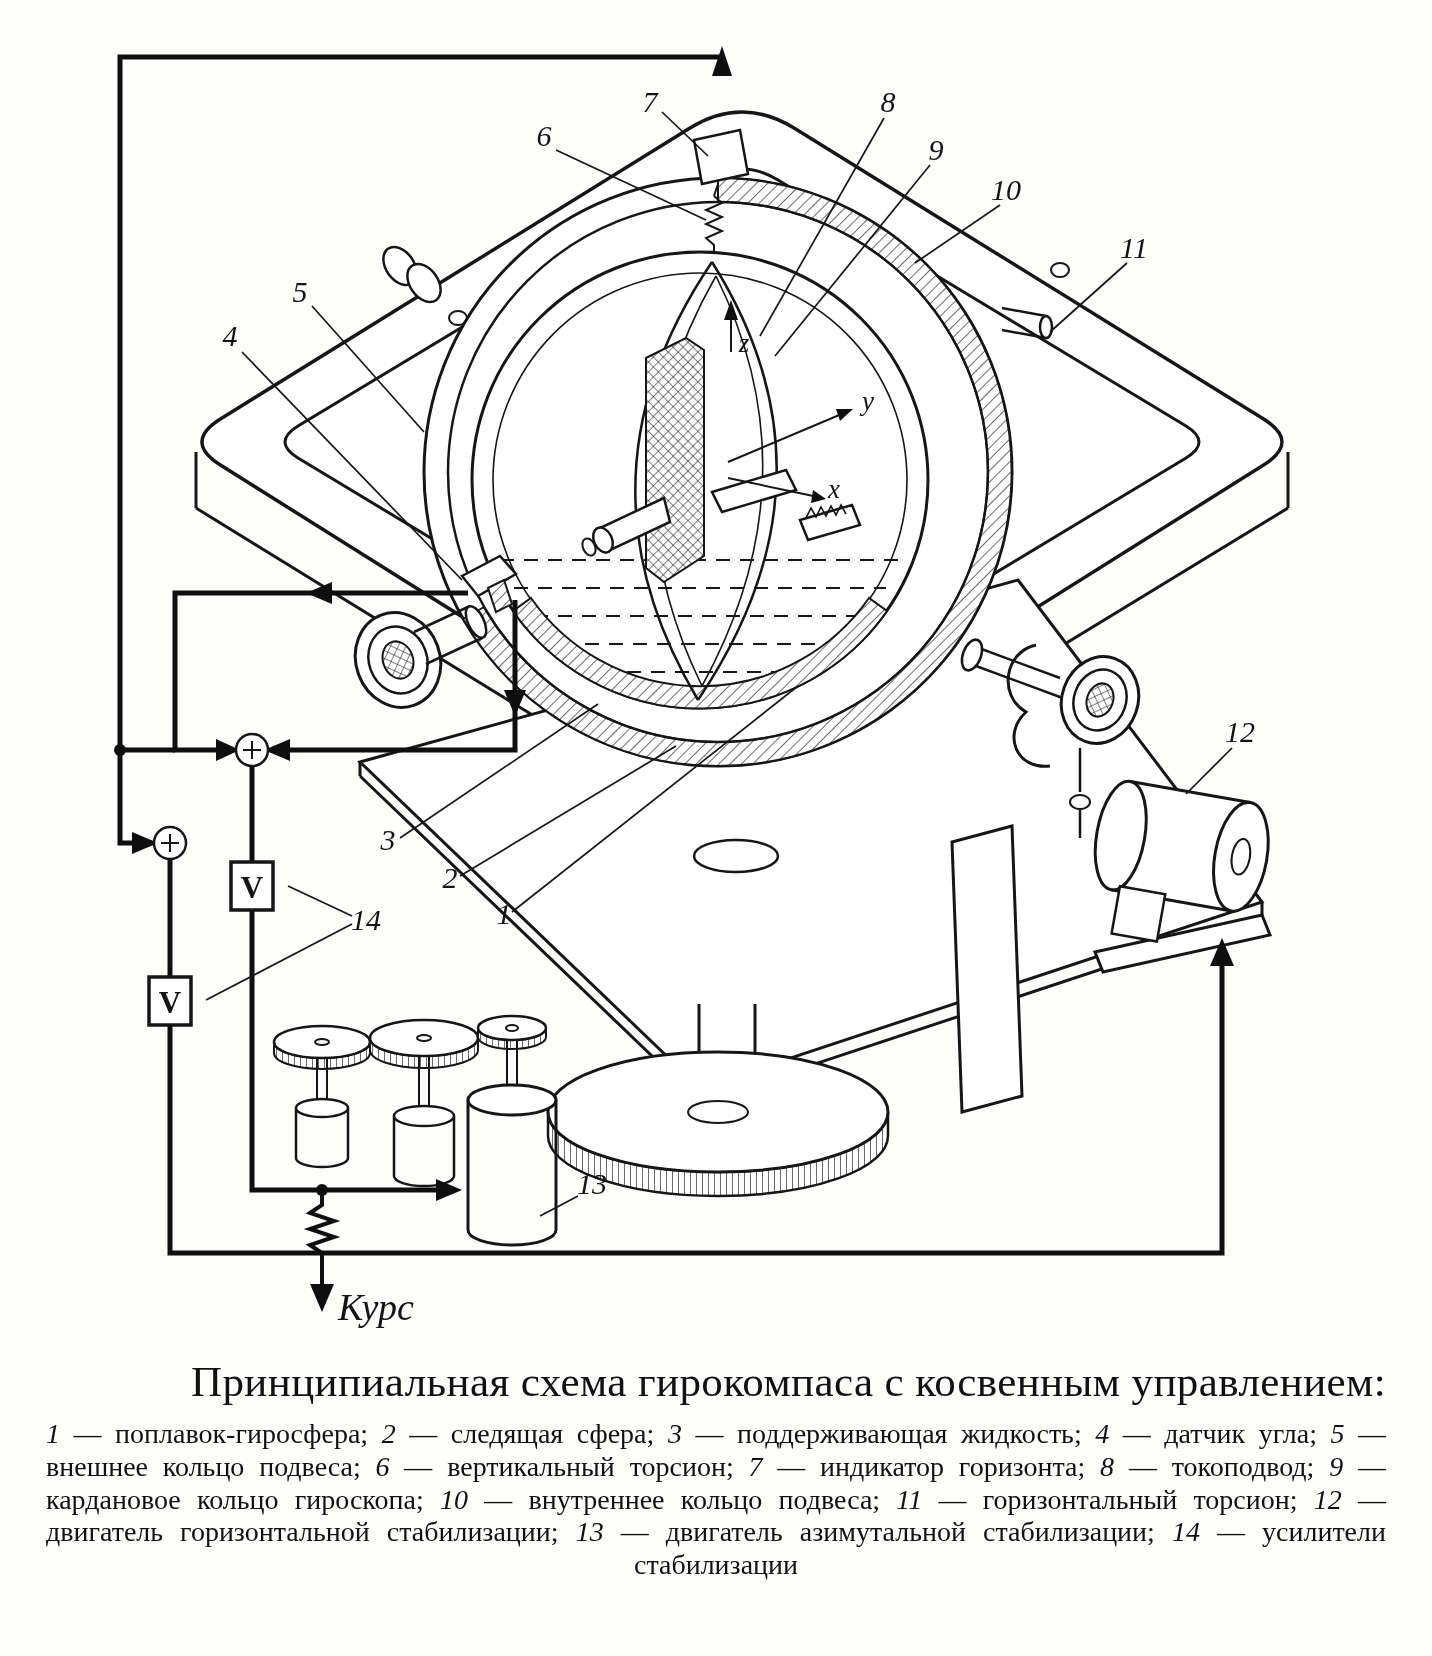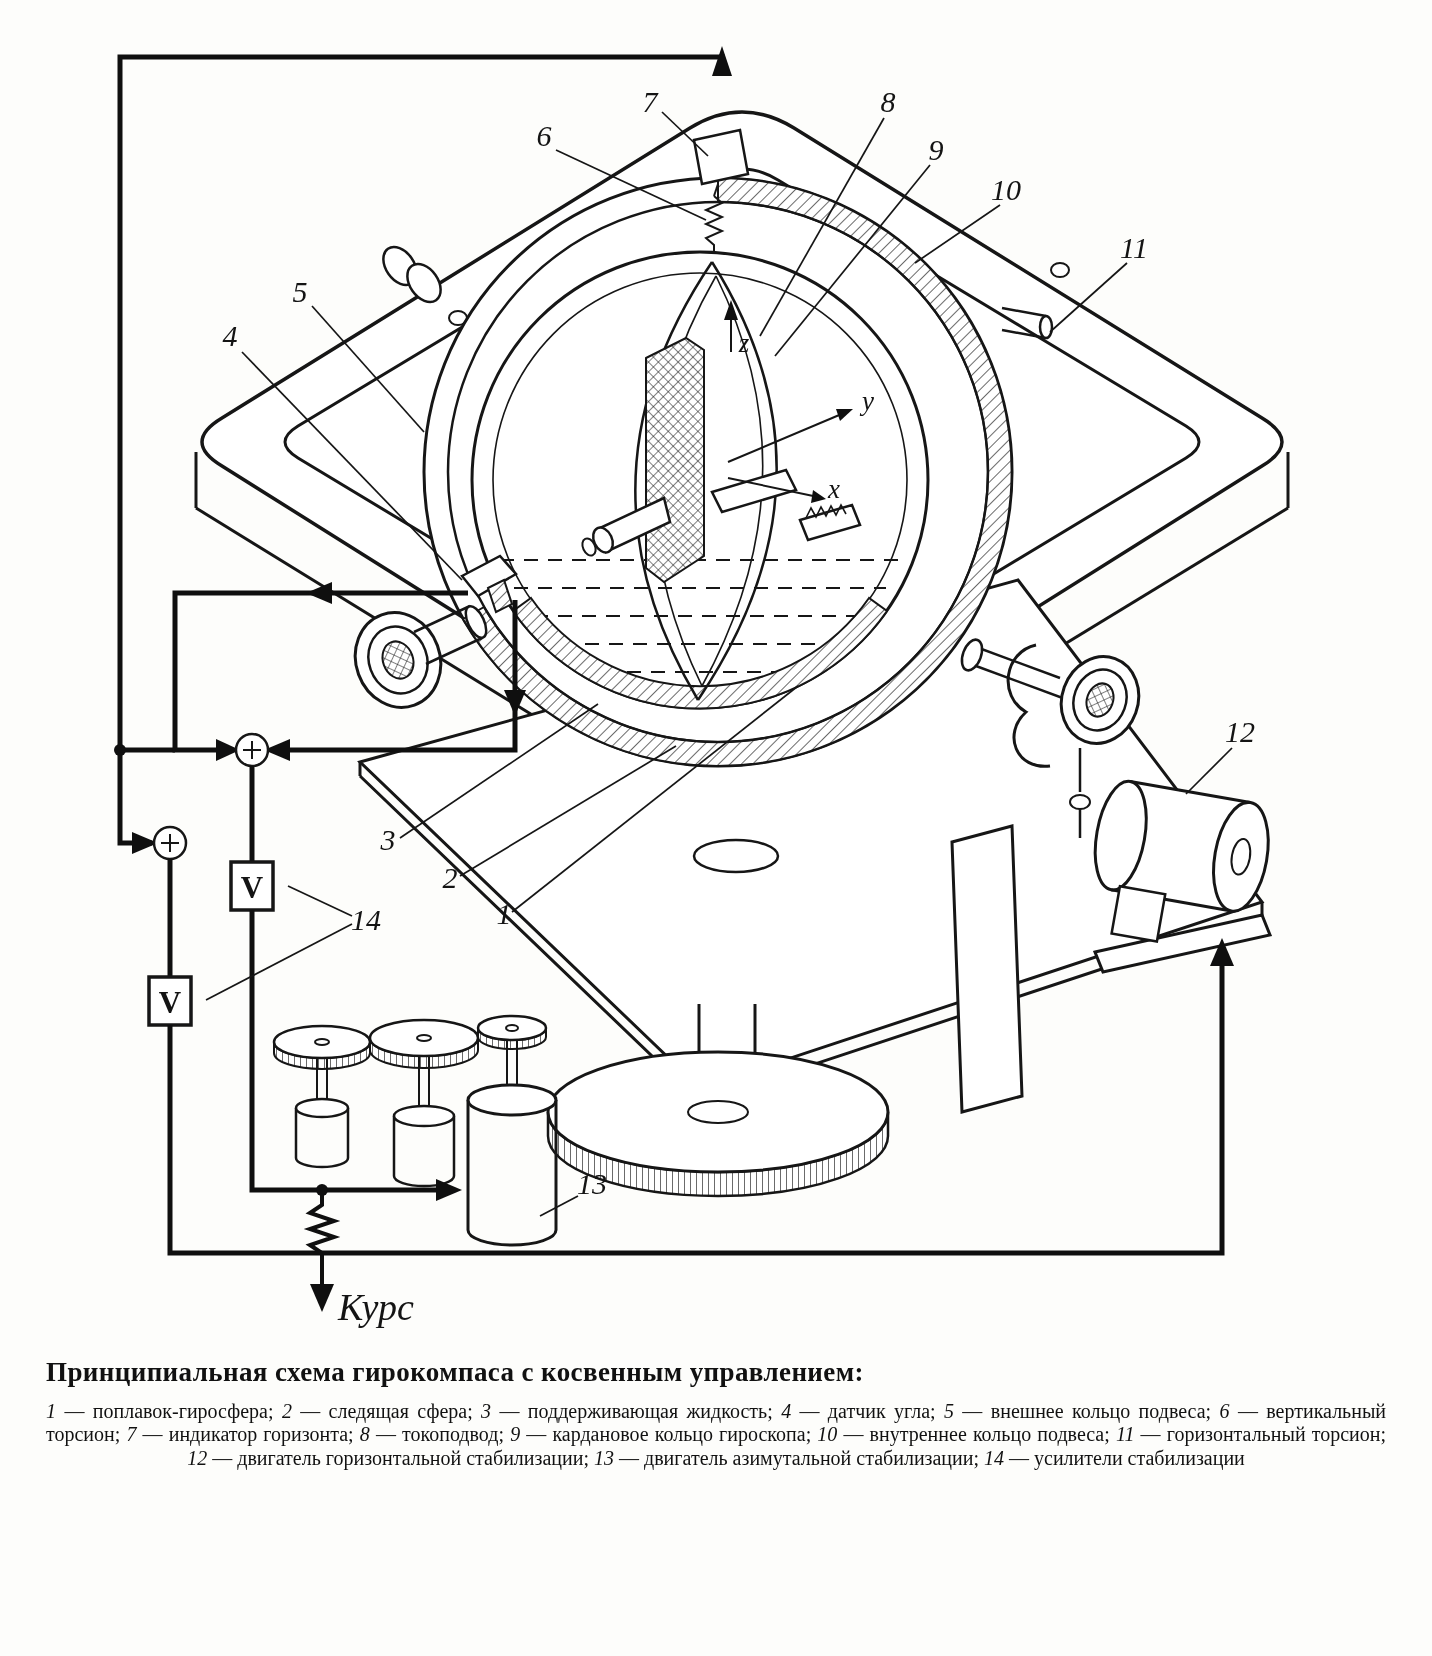--- a/index.html
+++ b/index.html
@@ -16,22 +16,22 @@
   .s35{stroke:#161616;stroke-width:3.5;}
   .s25{stroke:#161616;stroke-width:2.5;}
   .s2{stroke:#161616;stroke-width:2;}
   .s16{stroke:#161616;stroke-width:1.6;}
   .ld{stroke:#161616;stroke-width:1.7;fill:none;}
   .ckt{stroke:#0f0f0f;stroke-width:5;fill:none;stroke-linejoin:miter;}
   .ckt4{stroke:#0f0f0f;stroke-width:4;fill:none;}
   .ah{fill:#0f0f0f;stroke:none;}
   .dash{stroke:#161616;stroke-width:2;stroke-dasharray:14 10;fill:none;}
   .caption{width:1340px;margin:18px auto 0;}
-  .cap-title{margin:0 0 12px;text-align:left;font-size:27px;font-weight:700;letter-spacing:.4px;}
-  .legend{margin:0;font-size:20px;line-height:1.17;text-align:justify;text-align-last:center;}
+  .cap-title{margin:0 0 12px;text-align:right;font-size:43px;font-weight:400;letter-spacing:.4px;}
+  .legend{margin:0;font-size:28px;line-height:1.17;text-align:justify;text-align-last:center;}
   .lg-num{font-style:italic;}
   .lg-item{white-space:normal;}
 </style>
 </head>
 <body>
 
 <div class="page">
 
 <svg width="1432" height="1335" viewBox="0 0 1432 1335">
   <defs>

